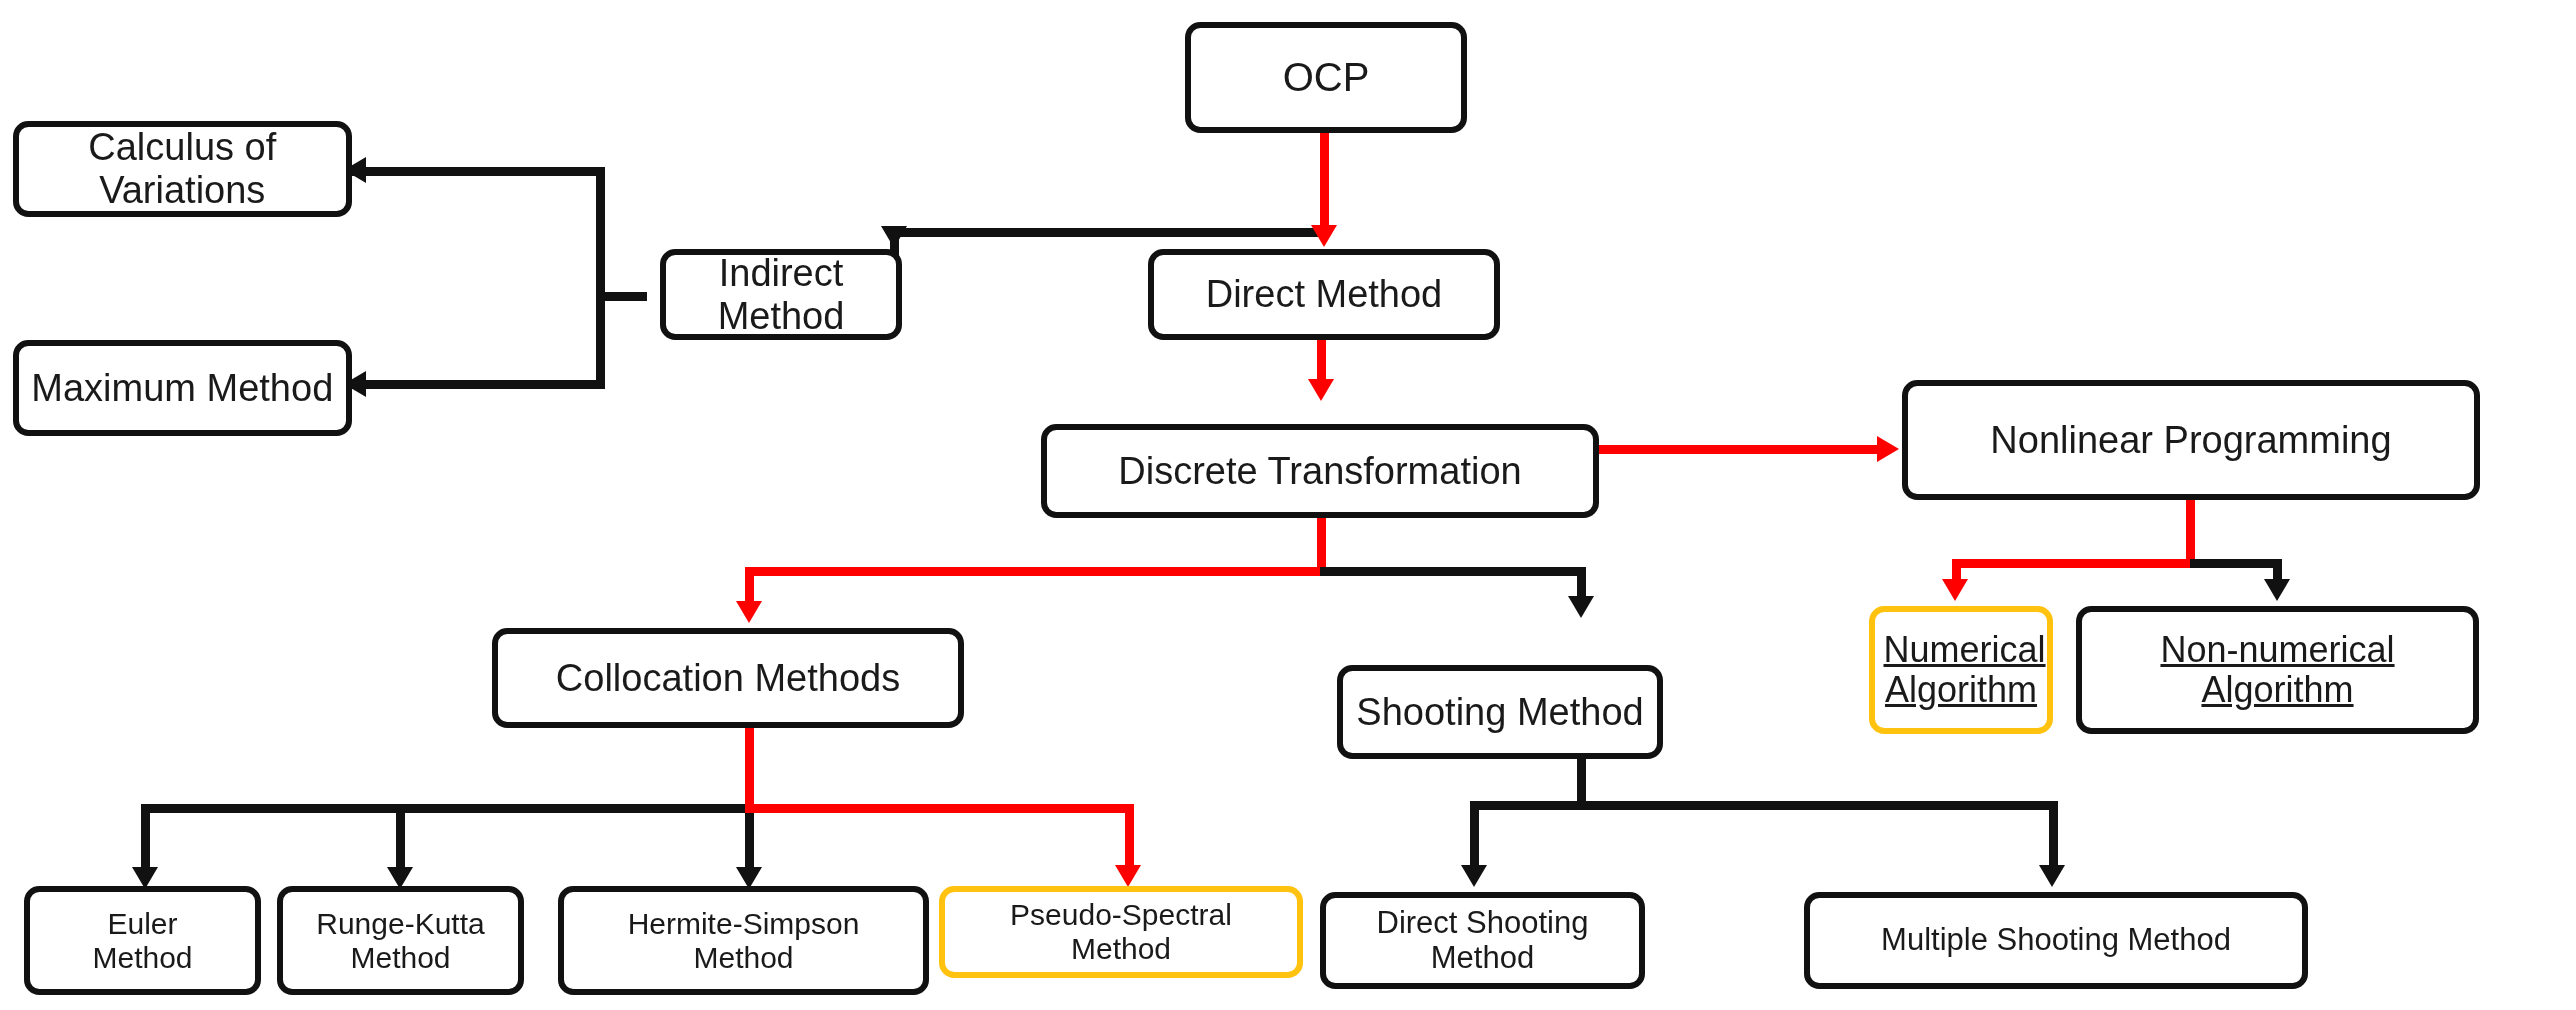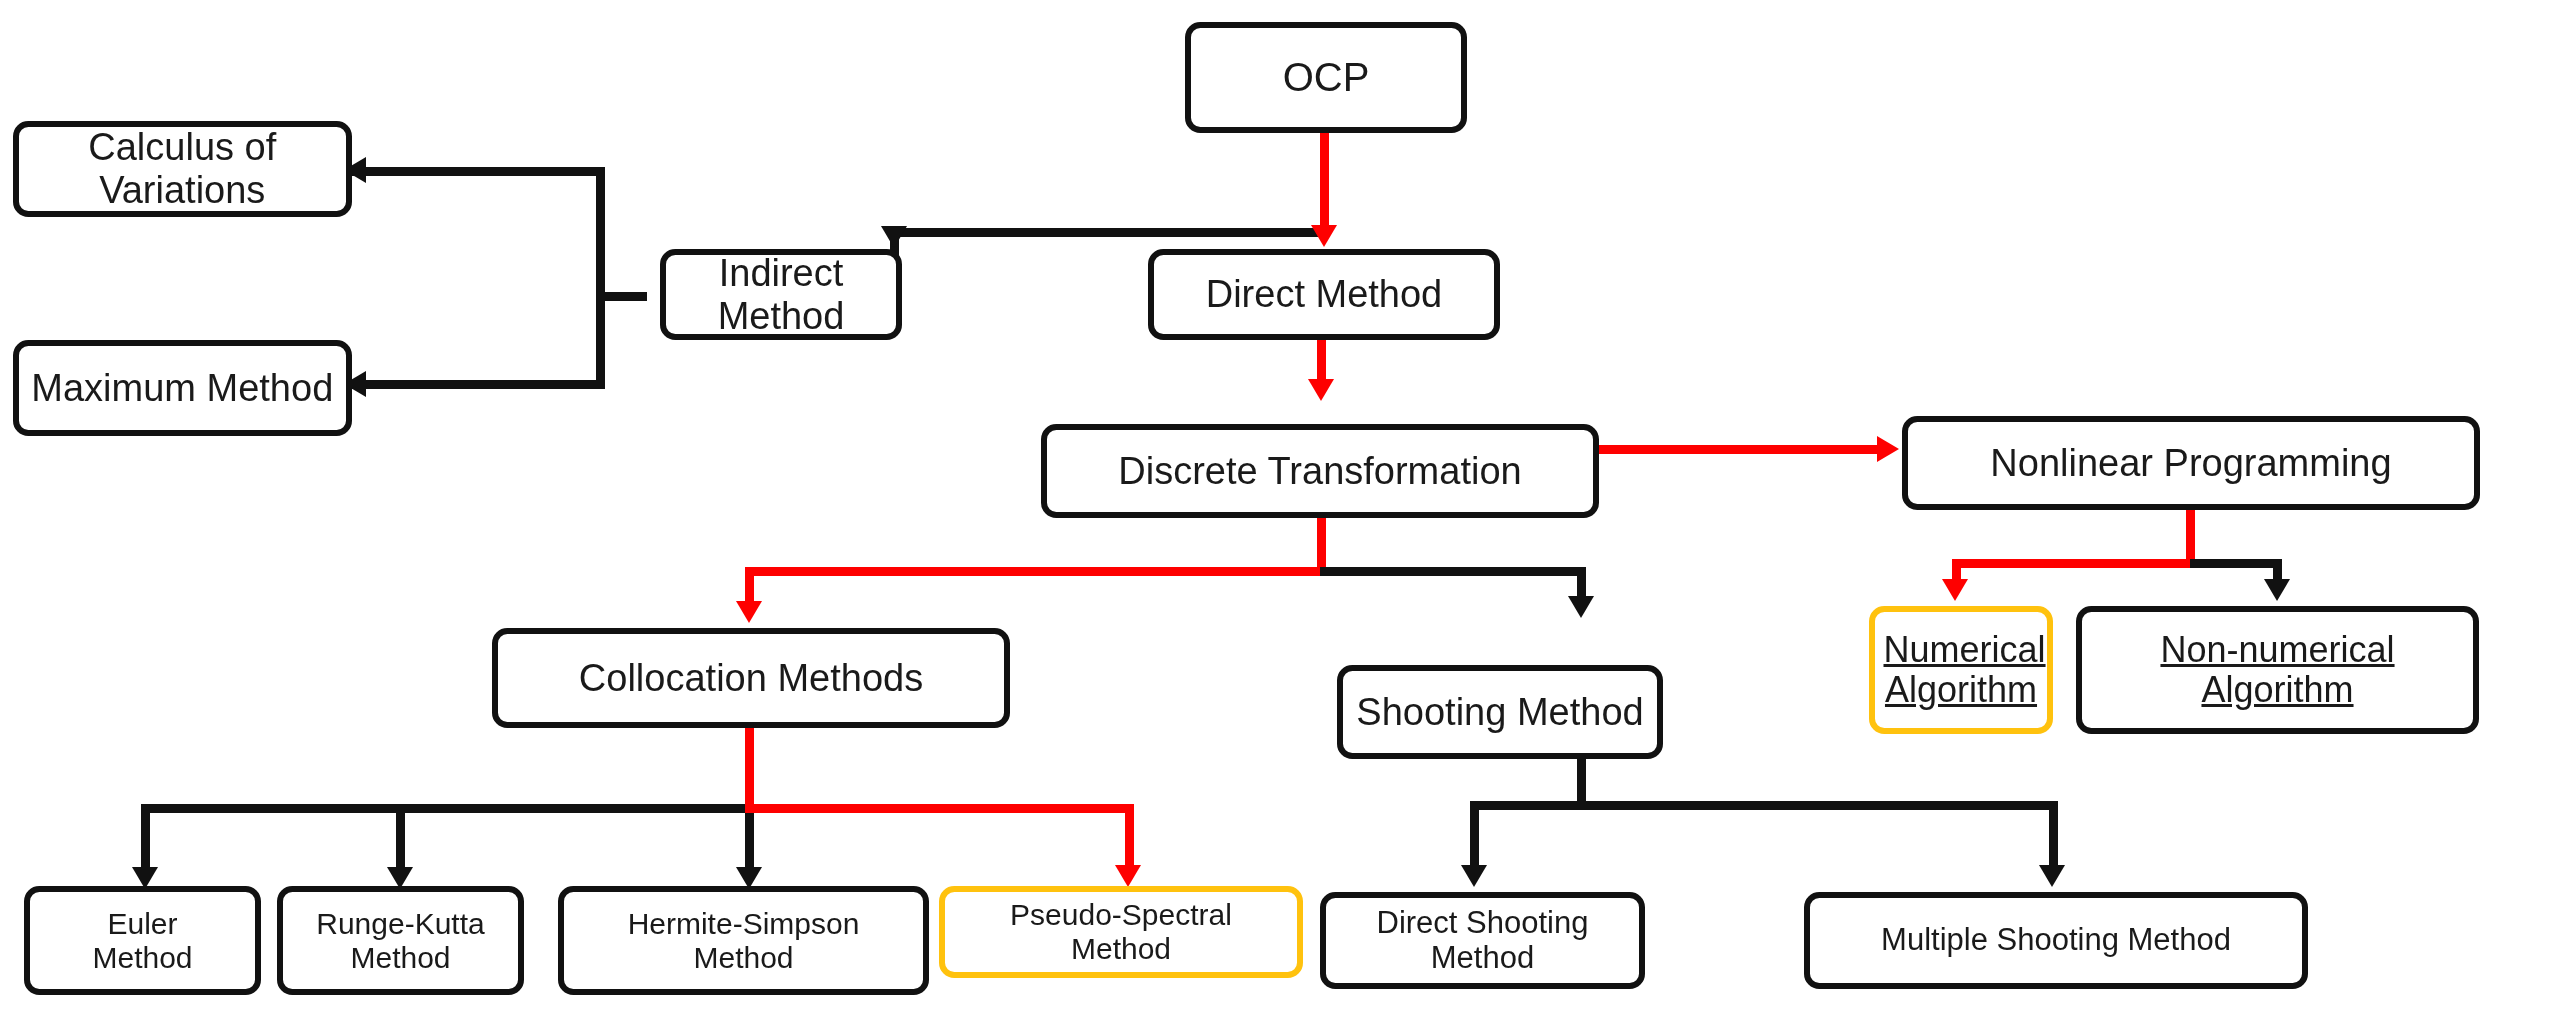--- a/index.html
+++ b/index.html
@@ -160,25 +160,25 @@
   </div>
 
   <div class="node t-lg" style="left:1148px; top:249px; width:352px; height:91px;">
     <span class="label">Direct Method</span>
   </div>
 
   <div class="node t-lg" style="left:1041px; top:424px; width:558px; height:94px;">
     <span class="label">Discrete Transformation</span>
   </div>
 
-  <div class="node t-lg" style="left:1902px; top:416px; width:578px; height:94px;">
+  <div class="node t-lg" style="left:1902px; top:380px; width:578px; height:120px;">
     <span class="label">Nonlinear Programming</span>
   </div>
 
-  <div class="node t-lg" style="left:492px; top:628px; width:518px; height:100px;">
+  <div class="node t-lg" style="left:492px; top:628px; width:472px; height:100px;">
     <span class="label">Collocation Methods</span>
   </div>
 
   <div class="node t-lg" style="left:1337px; top:621px; width:326px; height:94px;margin-top:44px;">
     <span class="label">Shooting Method</span>
   </div>
 
   <div class="node t-md highlight" style="left:1869px; top:606px; width:184px; height:128px;">
     <span class="label">Numerical
 Algorithm</span>

